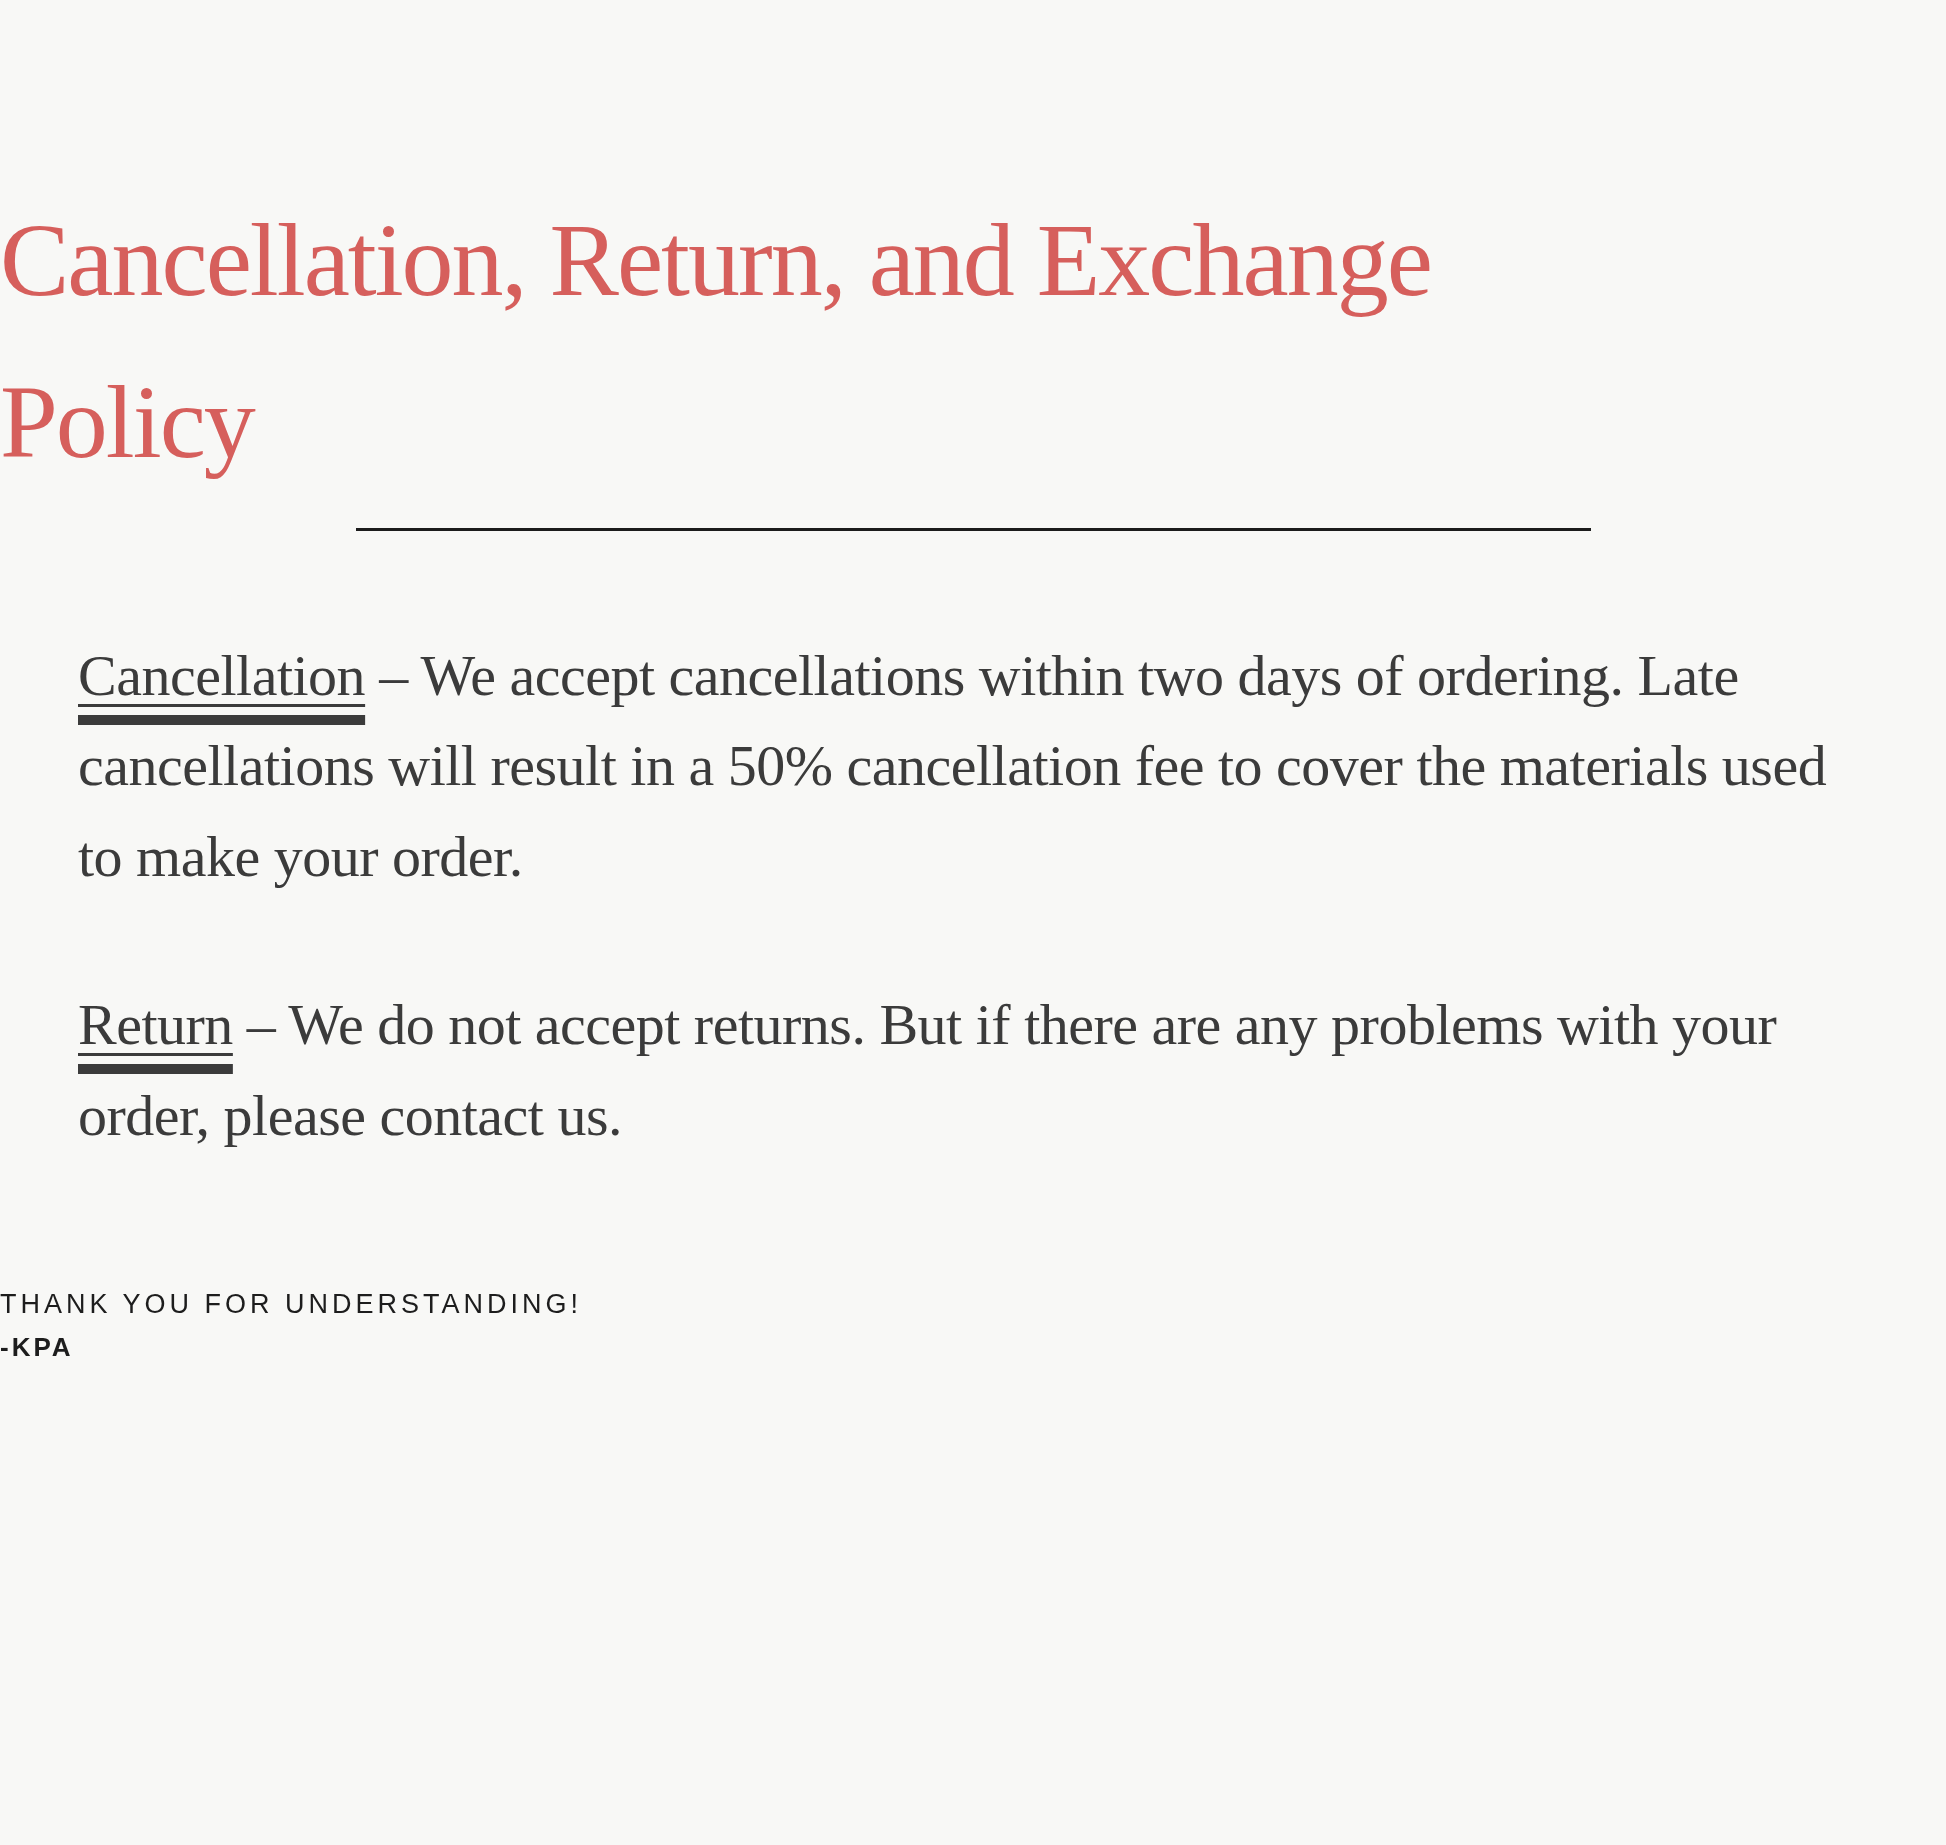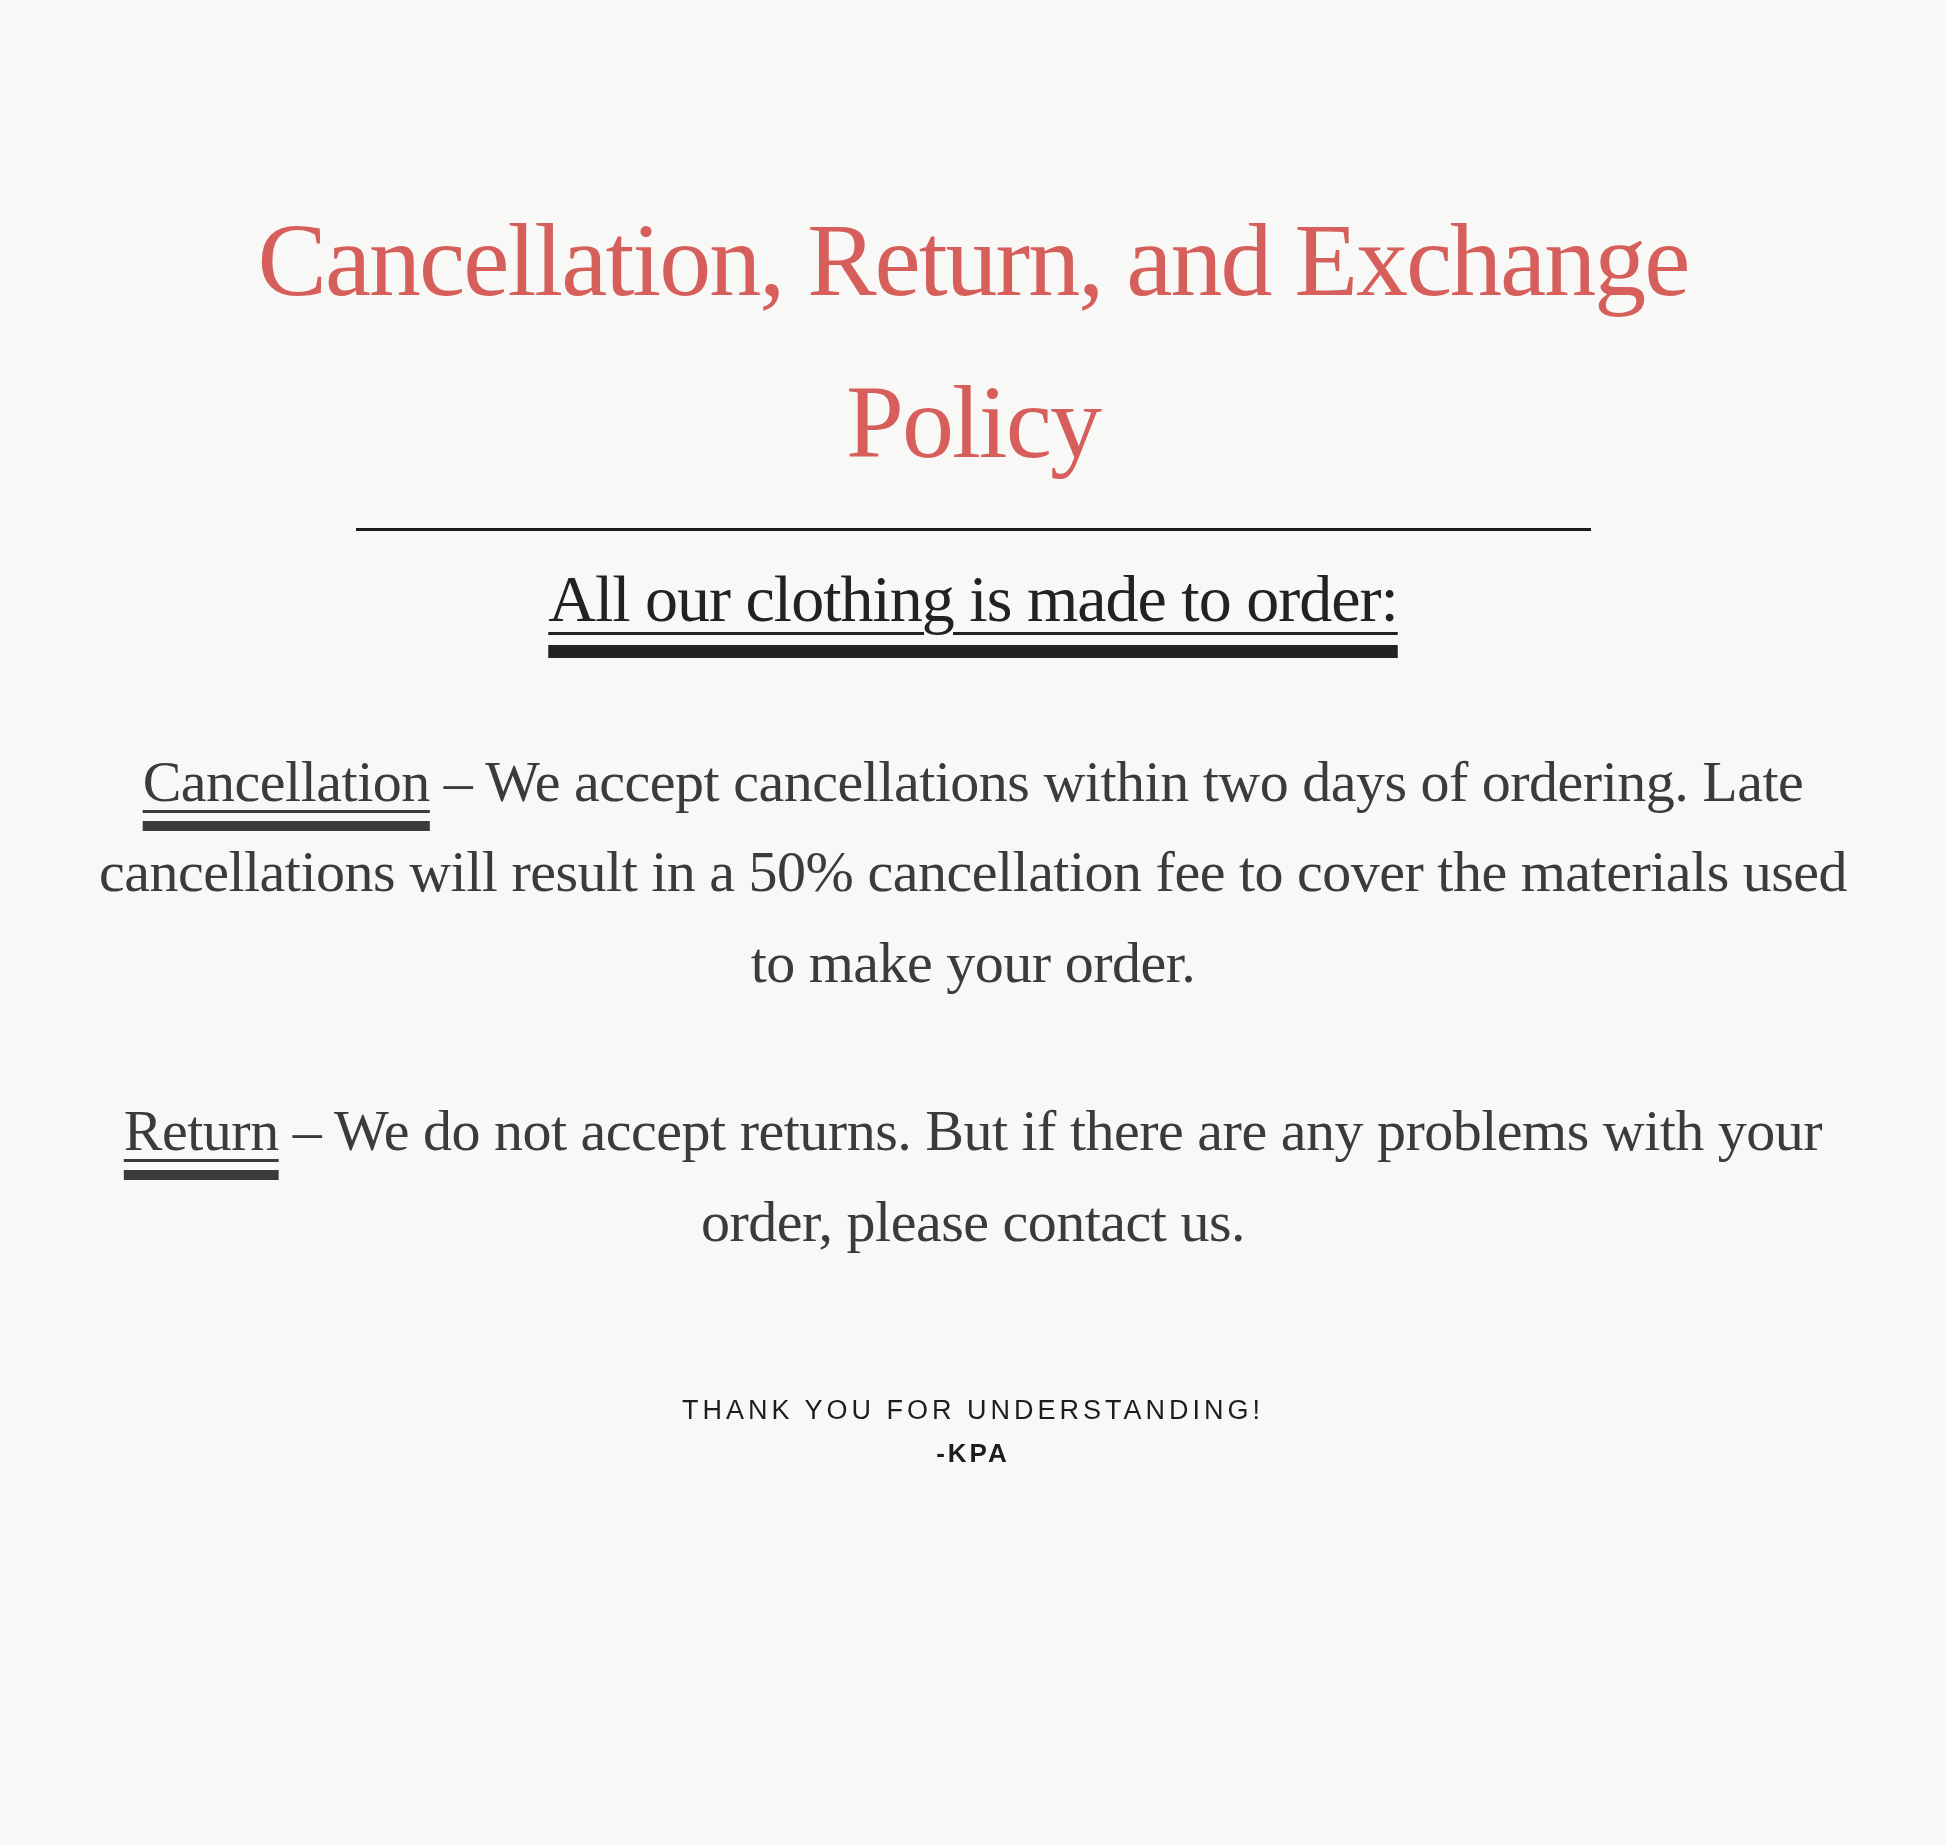--- a/index.html
+++ b/index.html
@@ -8,21 +8,21 @@
     background: #f8f8f6;
   }
   .canvas {
     position: relative;
     width: 1946px;
     height: 1845px;
     background: #f8f8f6;
     overflow: hidden;
     font-family: "Liberation Serif", "DejaVu Serif", serif;
     color: #343434;
-    text-align: center;
+    text-align: left;
   }
   
   .title-block {
     padding-top: 158px;
     color: #d65f5c;
     font-weight: 300;
     letter-spacing: -2px;
   }
   .title-line {
     display: block;
@@ -105,23 +105,20 @@
 
 <div class="canvas">
 
   <h1 class="title-block">
     <span class="title-line">Cancellation, Return, and Exchange</span>
     <span class="title-line">Policy</span>
   </h1>
 
   <div class="divider"></div>
 
-  <h2 class="subtitle">
-    <span class="u-big-outer"><span class="u-big-inner">All our clothing is made to order:</span></span>
-  </h2>
 
   <p class="section first">
     <span class="u-sec-outer"><span class="u-sec-inner">Cancellation</span></span>
     <span>–</span>
     <span>We accept cancellations within two days of ordering. Late cancellations will result in a 50% cancellation fee to cover the materials used to make your order.</span>
   </p>
 
   <p class="section">
     <span class="u-sec-outer"><span class="u-sec-inner">Return</span></span>
     <span>–</span>

